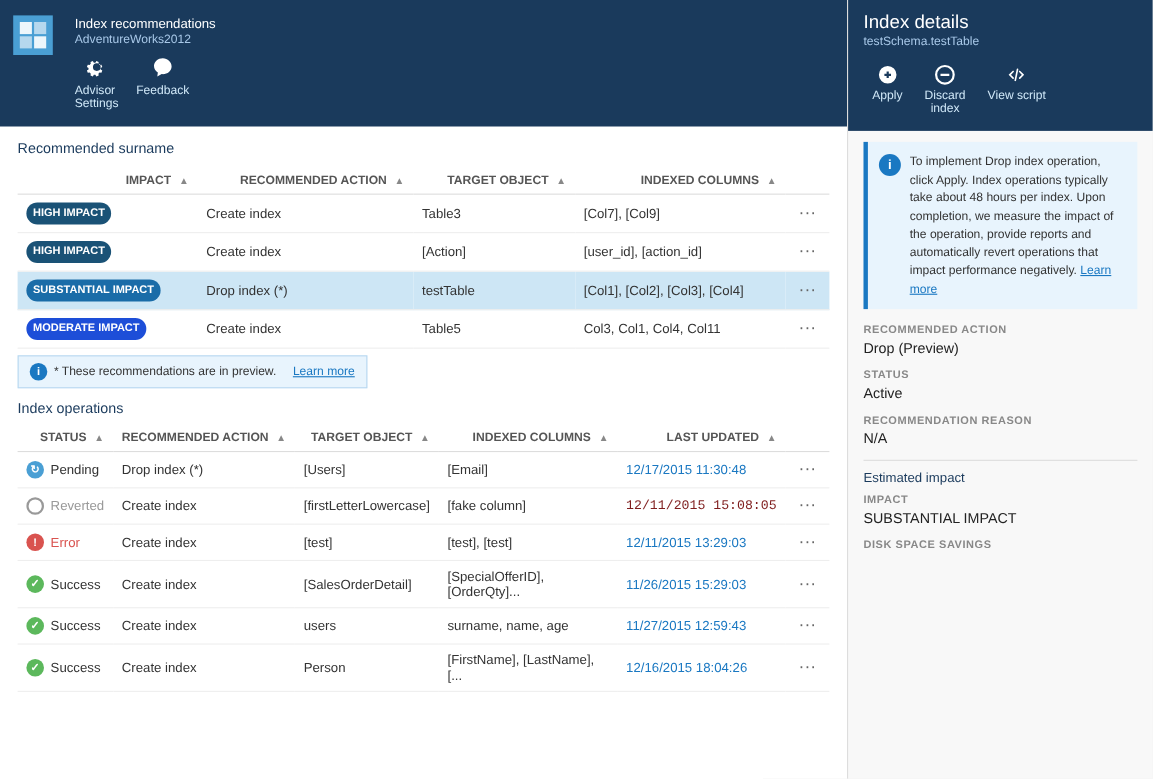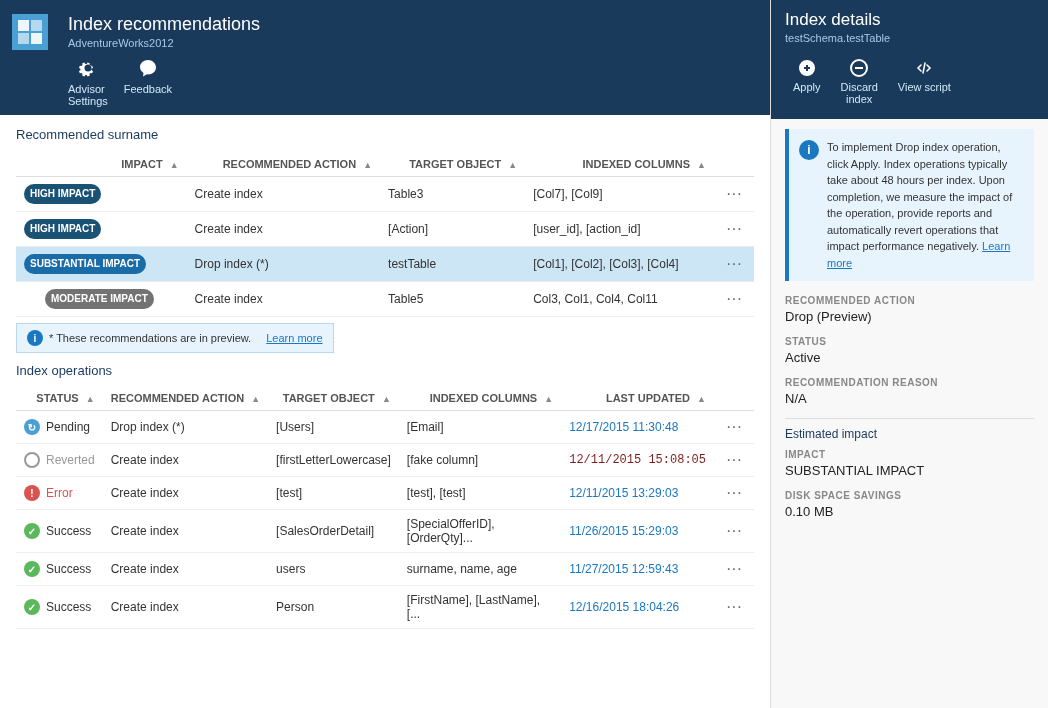--- a/index.html
+++ b/index.html
@@ -6,42 +6,42 @@
     body { font-family: 'Segoe UI', Arial, sans-serif; font-size: 12px; background: #f0f0f0; display: flex; width: 1048px; height: 708px; overflow: hidden; }
 
     
     .left-panel { width: 770px; display: flex; flex-direction: column; background: #fff; }
 
     
     .header { background: #1a3a5c; color: #fff; padding: 8px 16px 8px 12px; display: flex; align-items: flex-start; gap: 16px; min-height: 115px; }
     .header-logo { width: 36px; height: 36px; background: #4a9fd4; display: flex; align-items: center; justify-content: center; margin-right: 4px; margin-top: 6px; flex-shrink: 0; }
     .header-logo svg { width: 28px; height: 28px; }
     .header-title-block { flex: 1; padding-top: 6px; }
-    .header-title { font-size: 18px; font-weight: 300; color: #fff; }
+    .header-title { font-size: 12px; font-weight: 300; color: #fff; }
     .header-subtitle { font-size: 11px; color: #a8c8e8; margin-top: 2px; }
     .header-actions { display: flex; gap: 16px; margin-top: 8px; }
     .header-action-item { display: flex; flex-direction: column; align-items: center; gap: 4px; cursor: pointer; color: #fff; }
     .header-action-item svg { width: 22px; height: 22px; fill: #fff; }
     .header-action-label { font-size: 11px; color: #d0e8f8; }
 
     
     .content { flex: 1; overflow-y: auto; padding: 12px 16px; }
 
     .section-title { font-size: 13px; color: #1a3a5c; margin-bottom: 10px; font-weight: 400; }
 
     
     .data-table { width: 100%; border-collapse: collapse; margin-bottom: 4px; }
     .data-table th { font-size: 11px; color: #555; font-weight: 600; text-transform: uppercase; padding: 6px 8px; border-bottom: 1px solid #ddd; text-align: right; cursor: pointer; white-space: nowrap; background: #fff; }
     .data-table th .sort-icon { display: inline-block; margin-left: 4px; color: #888; font-size: 9px; }
     .data-table td { padding: 7px 8px; border-bottom: 1px solid #eee; font-size: 12px; color: #333; }
 
     .impact-badge { padding: 3px 6px; font-size: 10px; font-weight: 700; color: #fff; display: inline-block; line-height: 1.4; border-radius: 10px; }
     .impact-high { background: #1a5276; }
     .impact-substantial { background: #1a6ca8; }
-    .impact-moderate { background: #737373; margin-left: 21px; }
+    .impact-moderate { background: #1d4ed8; }
 
     .row-selected td { background: #cde6f5 !important; }
     .ellipsis-btn { background: none; border: none; cursor: pointer; color: #666; font-size: 16px; padding: 0 4px; }
 
     .view-discarded { font-size: 12px; color: #1a78c2; cursor: pointer; text-decoration: none; display: inline-block; margin: 8px 0 4px; }
 
     .preview-notice { display: flex; align-items: center; gap: 6px; background: #e8f4fd; border: 1px solid #b8d8f0; padding: 6px 10px; font-size: 11px; color: #333; }
     .preview-notice .info-icon { background: #1a78c2; color: #fff; border-radius: 50%; width: 16px; height: 16px; display: flex; align-items: center; justify-content: center; font-size: 10px; font-weight: 700; flex-shrink: 0; }
     .preview-notice a { color: #1a78c2; }
 
@@ -337,17 +337,16 @@
     <hr class="divider">
 
     <div class="estimated-impact-title">Estimated impact</div>
 
     <div class="detail-section">
       <div class="detail-label">IMPACT</div>
       <div class="detail-value">SUBSTANTIAL IMPACT</div>
     </div>
     <div class="detail-section">
       <div class="detail-label">DISK SPACE SAVINGS</div>
-      <div class="detail-value">0.10 MB</div>
     </div>
 
   </div>
 </div>
 
 </body></html>

